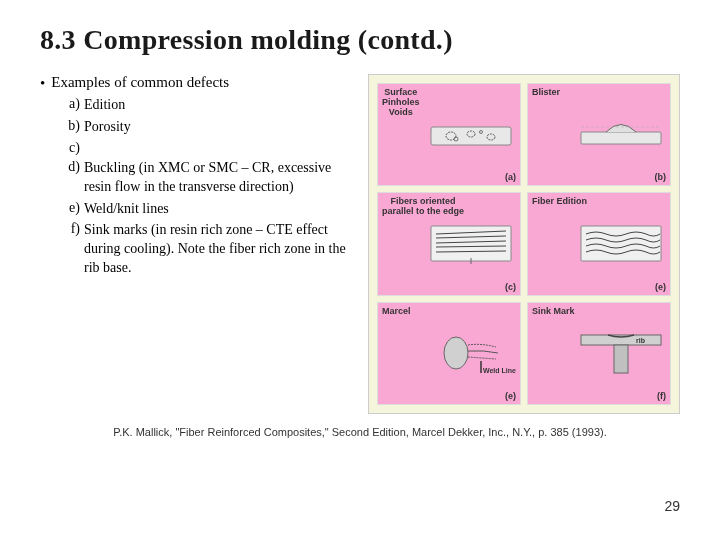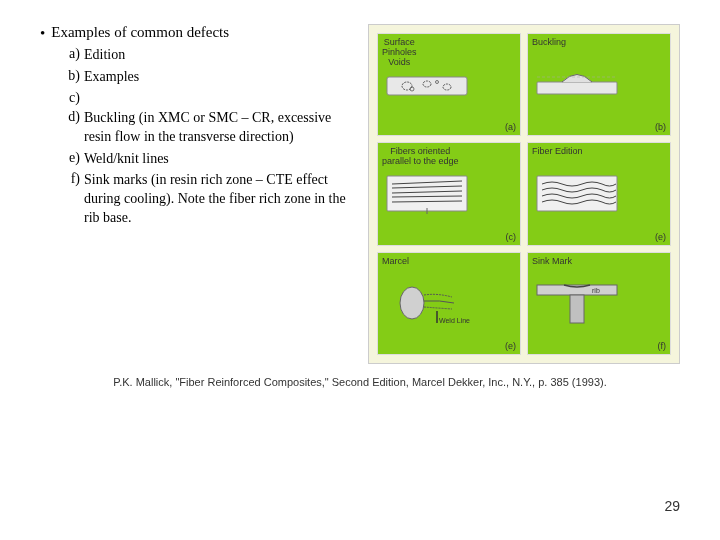--- a/index.html
+++ b/index.html
@@ -73,29 +73,30 @@
       background: #f5f5dc;
       border: 1px solid #ccc;
       padding: 8px;
       display: grid;
       grid-template-columns: 1fr 1fr;
       grid-template-rows: repeat(3, 1fr);
       gap: 6px;
       min-height: 340px;
     }
     .img-cell {
-      background: #84cc16;
+      background: #f9a8d4;
       border: 1px solid #ddd;
       display: flex;
       flex-direction: column;
-      align-items: flex-start;
+      align-items: flex-end;
       justify-content: center;
       padding: 4px;
       position: relative;
       min-height: 90px;
+      font-weight: bold;
     }
     .img-label {
       font-size: 9px;
       color: #333;
       text-align: center;
       position: absolute;
       top: 3px;
       left: 4px;
       font-family: Arial, sans-serif;
     }
@@ -125,36 +126,37 @@
       right: 40px;
       font-size: 14px;
       color: #333;
       font-family: Arial, sans-serif;
     }
   </style>
 </head>
 <body>
 
 <div class="page">
+  <div class="title">8.3 Compression molding (contd.)</div>
 
   <div class="content-row">
     <div class="text-column">
       <div class="bullet-main">
         <span class="bullet-dot">•</span>
         <span class="bullet-label">Examples of common defects</span>
       </div>
       <div class="sub-list">
 
       <div class="sub-item">
             <span class="sub-letter">a)</span>
             <span class="sub-text">Edition</span>
           </div>
           <div class="sub-item">
             <span class="sub-letter">b)</span>
-            <span class="sub-text">Examples</span>
+            <span class="sub-text">Porosity</span>
           </div>
           <div class="sub-item">
             <span class="sub-letter">c)</span>
           </div>
           <div class="sub-item">
             <span class="sub-letter">d)</span>
             <span class="sub-text">Buckling (in XMC or SMC – CR, excessive resin flow in the transverse direction)</span>
           </div>
           <div class="sub-item">
             <span class="sub-letter">e)</span>
@@ -176,21 +178,21 @@
           <ellipse cx="25" cy="29" rx="5" ry="4" fill="none" stroke="#555" stroke-width="1" stroke-dasharray="2,1"></ellipse>
           <ellipse cx="45" cy="27" rx="4" ry="3" fill="none" stroke="#555" stroke-width="1" stroke-dasharray="2,1"></ellipse>
           <ellipse cx="65" cy="30" rx="4" ry="3" fill="none" stroke="#555" stroke-width="1" stroke-dasharray="2,1"></ellipse>
           <circle cx="30" cy="32" r="2" fill="none" stroke="#555" stroke-width="0.8"></circle>
           <circle cx="55" cy="25" r="1.5" fill="none" stroke="#555" stroke-width="0.8"></circle>
         </svg>
         <span class="img-sublabel">(a)</span>
       </div>
 
       <div class="img-cell">
-        <span class="img-label">Buckling</span>
+        <span class="img-label">Blister</span>
         <svg width="90" height="55" viewBox="0 0 90 55">
           <rect x="5" y="25" width="80" height="12" rx="1" fill="#e8e8e8" stroke="#888" stroke-width="1"></rect>
           <path d="M30 25 Q45 10 60 25" fill="#e0e0e0" stroke="#666" stroke-width="1"></path>
           <line x1="5" y1="20" x2="85" y2="20" stroke="#aaa" stroke-width="0.5" stroke-dasharray="3,2"></line>
         </svg>
         <span class="img-sublabel">(b)</span>
       </div>
 
       <div class="img-cell">
         <span class="img-label">Fibers oriented<br>parallel to the edge</span>

